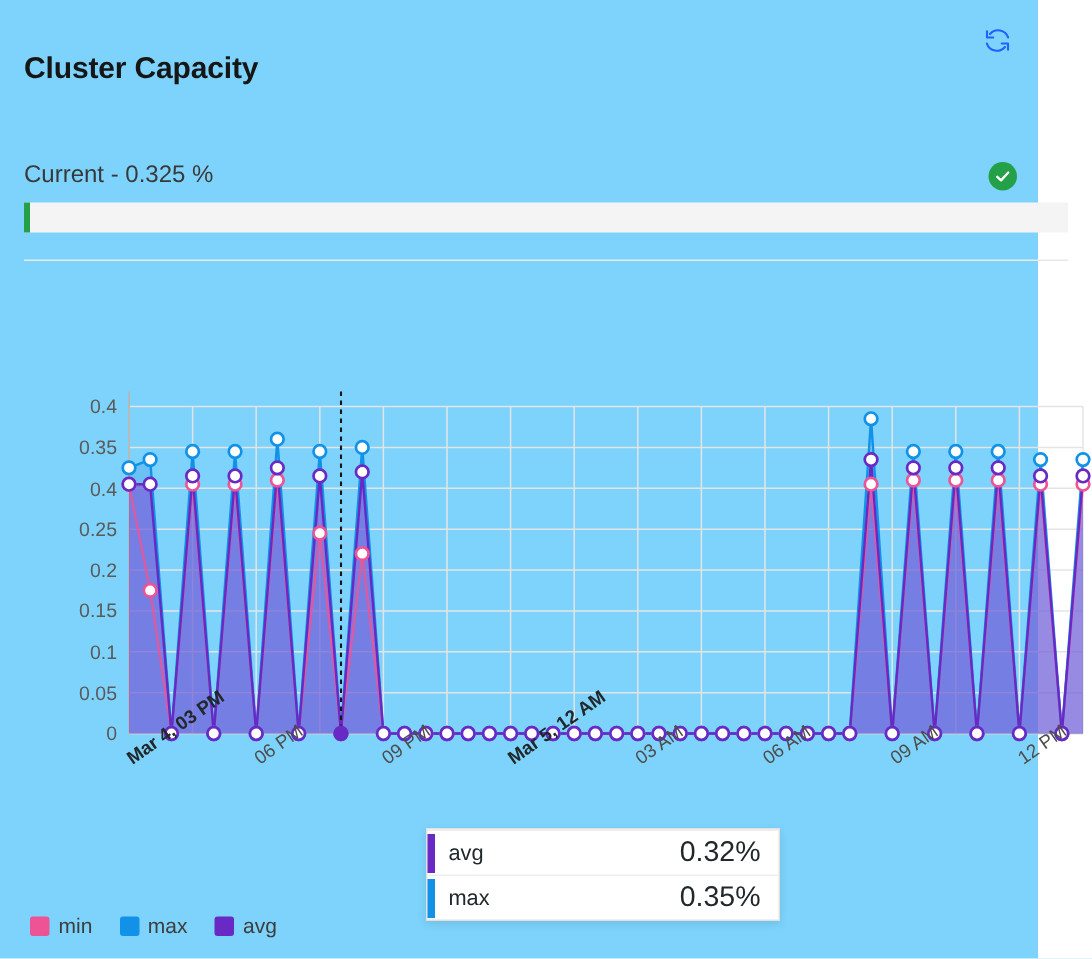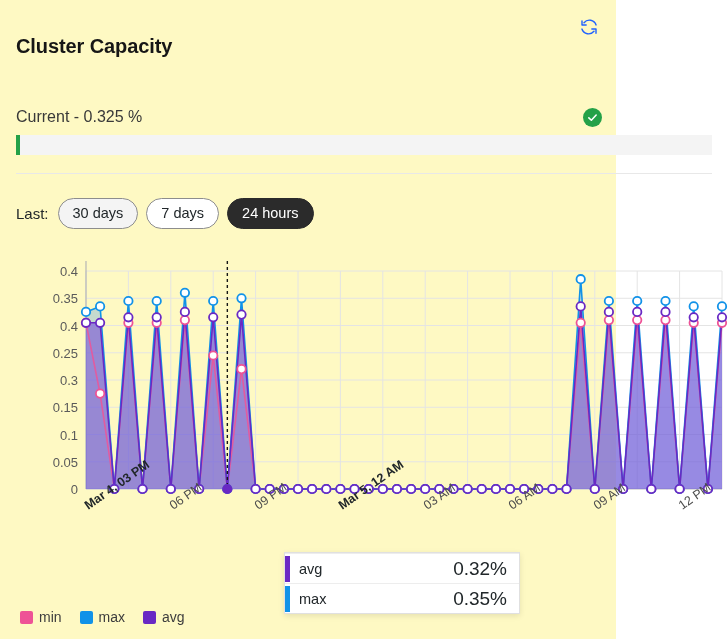--- a/index.html
+++ b/index.html
@@ -4,21 +4,21 @@
 <style>
   * { box-sizing: border-box; }
   html, body {
     margin: 0; padding: 0;
     width: 728px; height: 639px;
     background: #ffffff;
     font-family: "Liberation Sans", sans-serif;
     color: #21272a;
     overflow: hidden;
   }
-  .card { position: relative; width: 616px; height: 639px; background: #fef9c3; }
+  .card { position: relative; width: 692px; height: 639px; background: #7dd3fc; }
 
   
   .refresh-btn {
     position: absolute; top: 14px; right: 14px;
     width: 26px; height: 26px;
     display: flex; align-items: center; justify-content: center;
     background: none; border: none; cursor: pointer; padding: 0;
   }
   .page-title {
     position: absolute; left: 16px; top: 35px;
@@ -138,35 +138,29 @@
       <polyline points="4,12.8 9.5,18 20,6.6"></polyline>
     </svg>
   </div>
 
   <div class="progress-track">
     <div class="progress-fill" id="progress-fill" style="width: 4px;"></div>
   </div>
 
   <div class="divider"></div>
 
-  <div class="filter-row">
-    <span class="filter-label">Last:</span>
-    <button class="pill grey">30 days</button>
-    <button class="pill">7 days</button>
-    <button class="pill active">24 hours</button>
-  </div>
 
   <div class="chart-wrap">
     
     <div class="yticks" id="yticks">
         <div class="ytick" style="top: 241px;">0</div>
         <div class="ytick" style="top: 213.75px;">0.05</div>
         <div class="ytick" style="top: 186.5px;">0.1</div>
         <div class="ytick" style="top: 159.25px; text-align: right;">0.15</div>
-        <div class="ytick" style="top: 132px;">0.3</div>
+        <div class="ytick" style="top: 132px;">0.2</div>
         <div class="ytick" style="top: 104.75px;">0.25</div>
         <div class="ytick" style="top: 77.5px;">0.4</div>
         <div class="ytick" style="top: 50.25px;">0.35</div>
         <div class="ytick" style="top: 23px;">0.4</div>
       </div>
     <svg id="plot" width="728" height="330">
         <line x1="86" y1="241" x2="722" y2="241" stroke="#e4e4e4" stroke-width="1"></line>
         <line x1="86" y1="213.75" x2="722" y2="213.75" stroke="#e4e4e4" stroke-width="1"></line>
         <line x1="86" y1="186.5" x2="722" y2="186.5" stroke="#e4e4e4" stroke-width="1"></line>
         <line x1="86" y1="159.25" x2="722" y2="159.25" stroke="#e4e4e4" stroke-width="1"></line>

